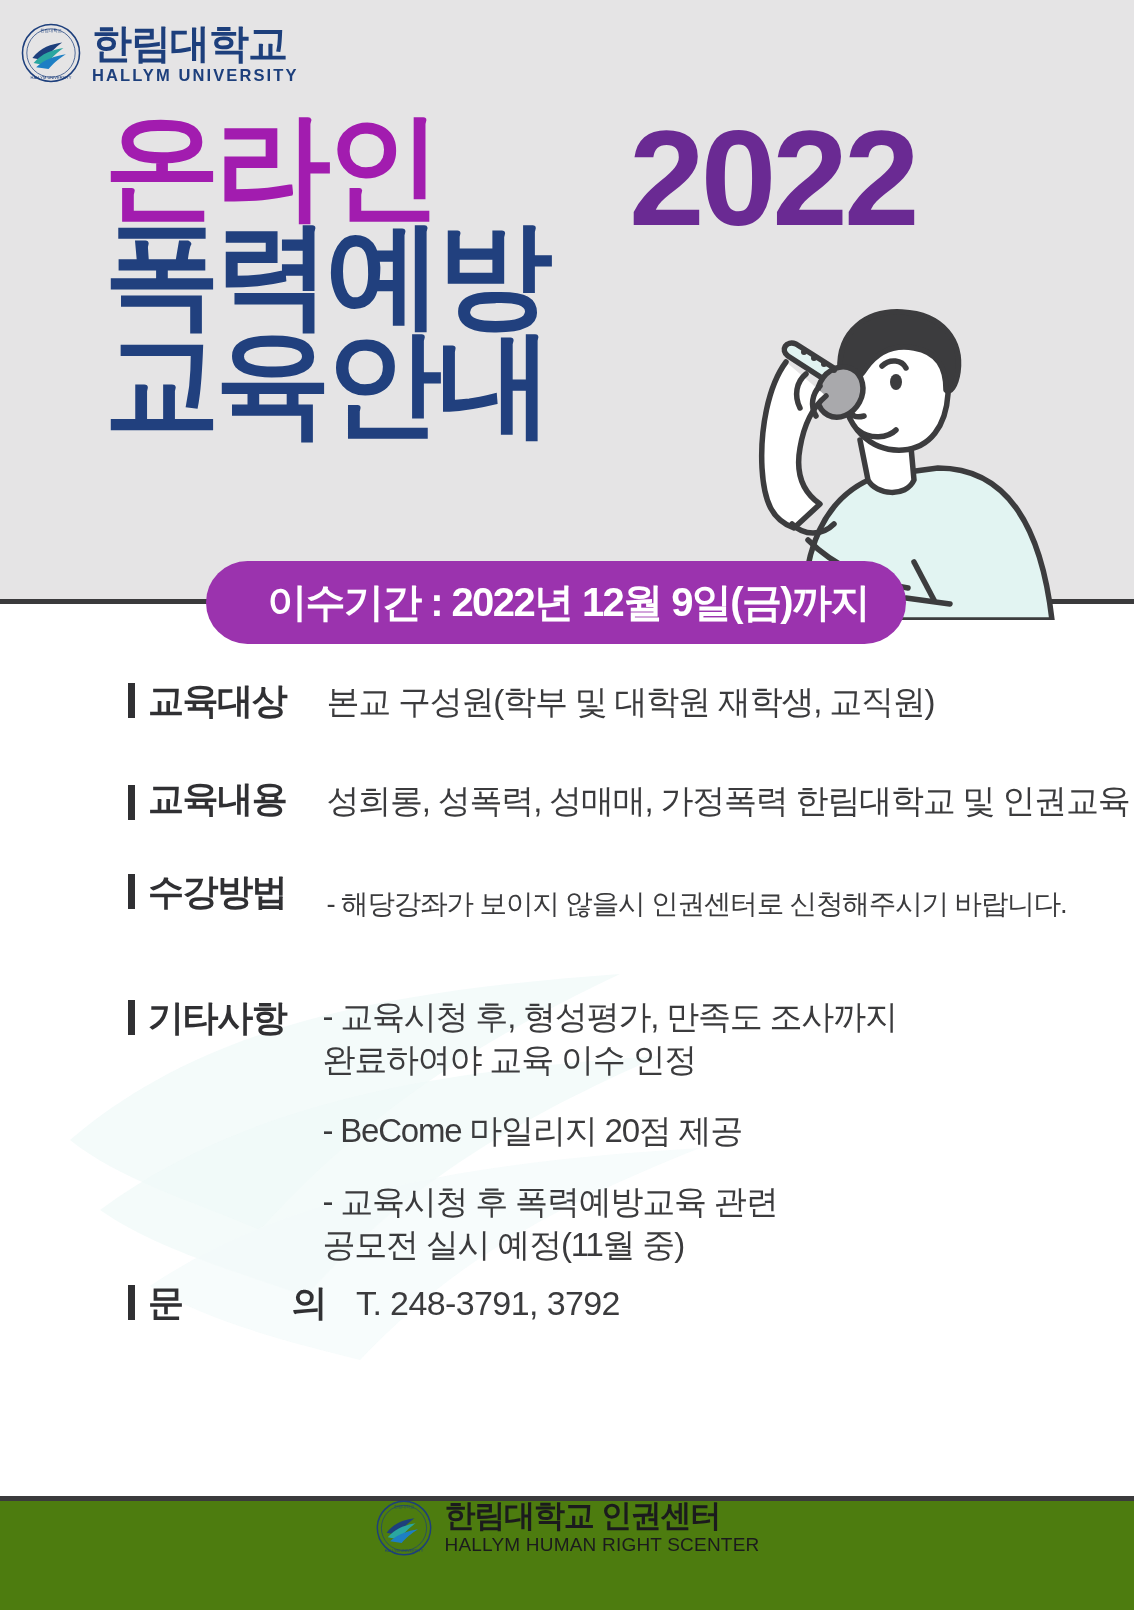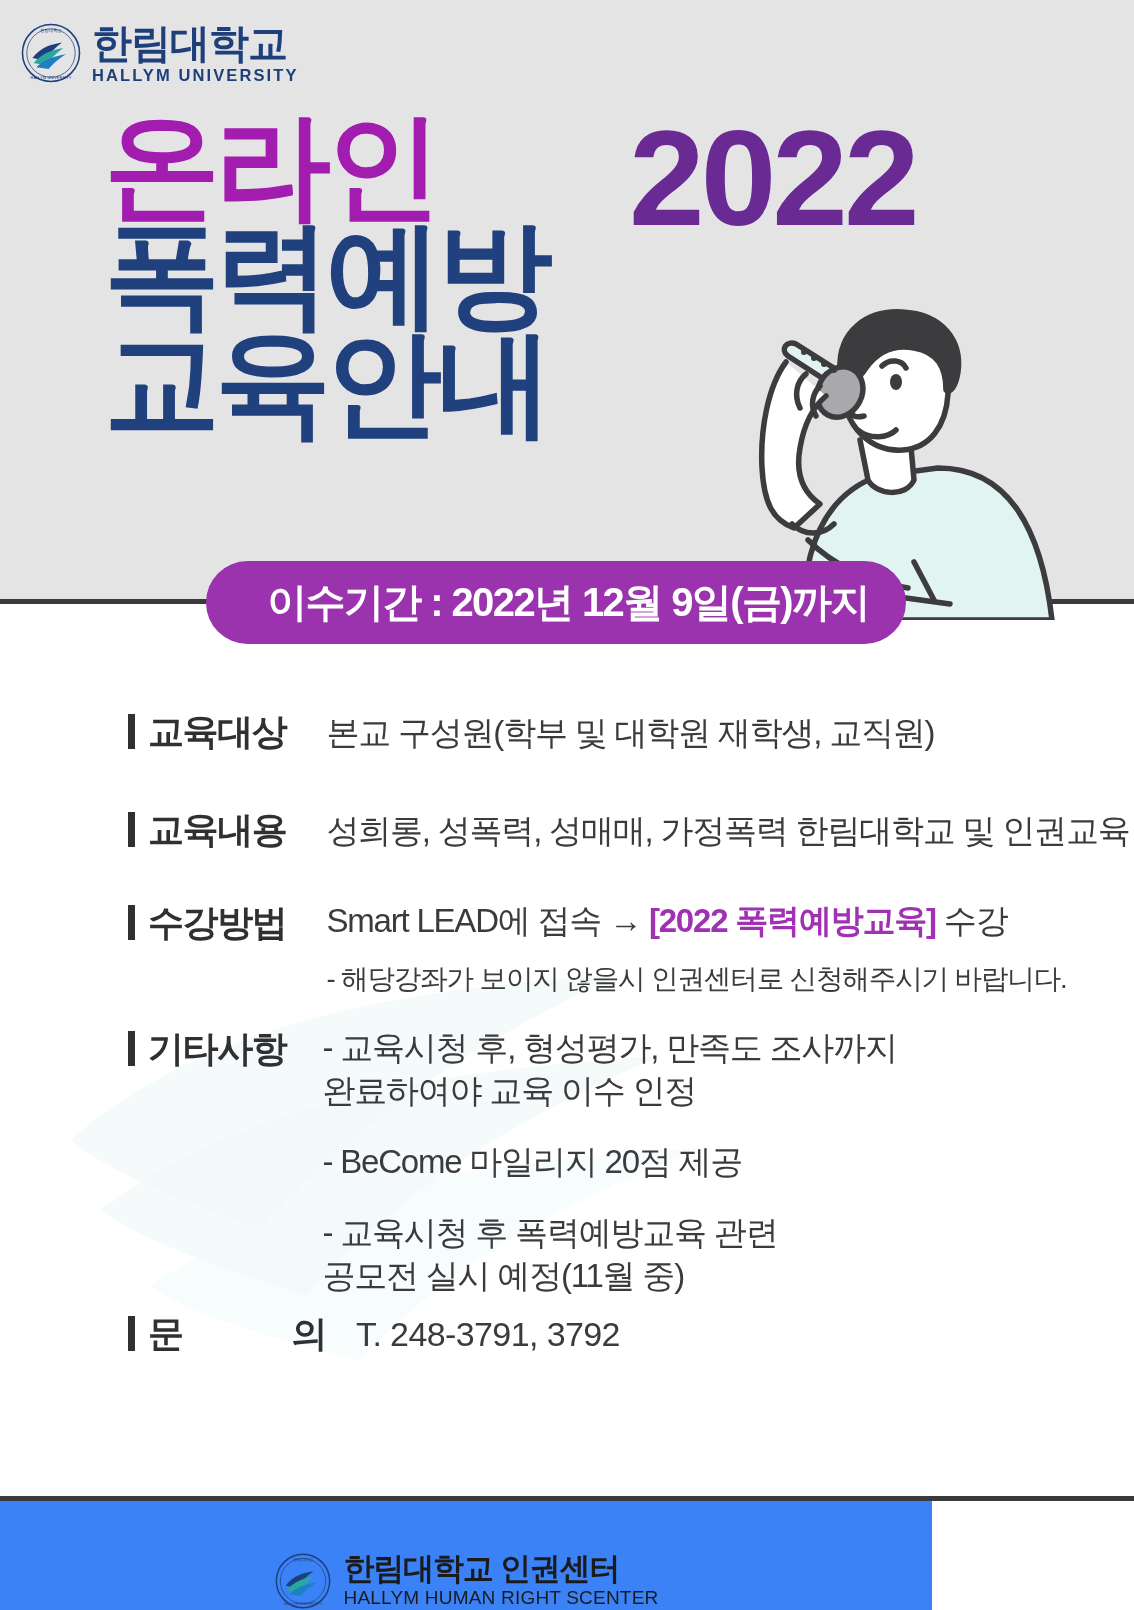--- a/index.html
+++ b/index.html
@@ -122,21 +122,21 @@
     left: 60px; top: 930px;
     width: 700px;
     height: 430px;
     opacity: 0.5;
     pointer-events: none;
   }
 
   
   .content {
     position: absolute;
-    left: 0; top: 602px;
+    left: 0; top: 571px;
     width: 1134px;
     height: 896px;
   }
   .row {
     position: absolute;
     display: flex;
     align-items: flex-start;
   }
   .tick {
     width: 7px;
@@ -198,25 +198,25 @@
   .footer-rule {
     position: absolute;
     left: 0; top: 1496px;
     width: 1134px;
     height: 5px;
     background: #3a3a3c;
   }
   .footer {
     position: absolute;
     left: 0; top: 1501px;
-    width: 932px;
+    width: 1134px;
     height: 109px;
-    background: #3b82f6;
-    display: flex;
-    align-items: flex-end;
+    background: #4d7c0f;
+    display: flex;
+    align-items: flex-start;
     justify-content: center;
   }
   .footer-inner {
     display: flex;
     align-items: center;
     gap: 12px;
     margin-top: -2px;
   }
   .footer-emblem { width: 58px; height: 58px; flex: none; }
   .footer-ko {
@@ -320,31 +320,30 @@
   </svg>
 
   <div class="content">
 
     <div class="row" style="left:128px; top:106px;">
       <span class="tick"></span>
       <span class="label">교육대상</span>
       <span class="value" style="margin-left:40px; margin-top:3px;">본교 구성원(학부 및 대학원 재학생, 교직원)</span>
     </div>
 
-    <div class="row" style="left:128px; top:204px;">
+    <div class="row" style="left:128px; top:204px;align-items:center;">
       <span class="tick"></span>
       <span class="label">교육내용</span>
       <span class="value" style="margin-left:40px; margin-top:3px;">성희롱, 성폭력, 성매매, 가정폭력 한림대학교 및 인권교육</span>
     </div>
 
     <div class="row" style="left:128px; top:297px;">
       <span class="tick"></span>
       <span class="label">수강방법</span>
       <span style="margin-left:40px; display:block;">
-        <span class="value"><span>Smart LEAD에 접속 → </span><span class="hl">[2022 폭력예방교육]</span><span> 수강</span></span>
         <span class="sub" style="display:block;">- 해당강좌가 보이지 않을시 인권센터로 신청해주시기 바랍니다.</span>
       </span>
     </div>
 
     <div class="row" style="left:128px; top:423px;">
       <span class="tick"></span>
       <span class="label">기타사항</span>
       <span class="bullets" style="margin-left:36px; margin-top:2px;">
         <span class="bullet">- 교육시청 후, 형성평가, 만족도 조사까지
   완료하여야 교육 이수 인정</span>

